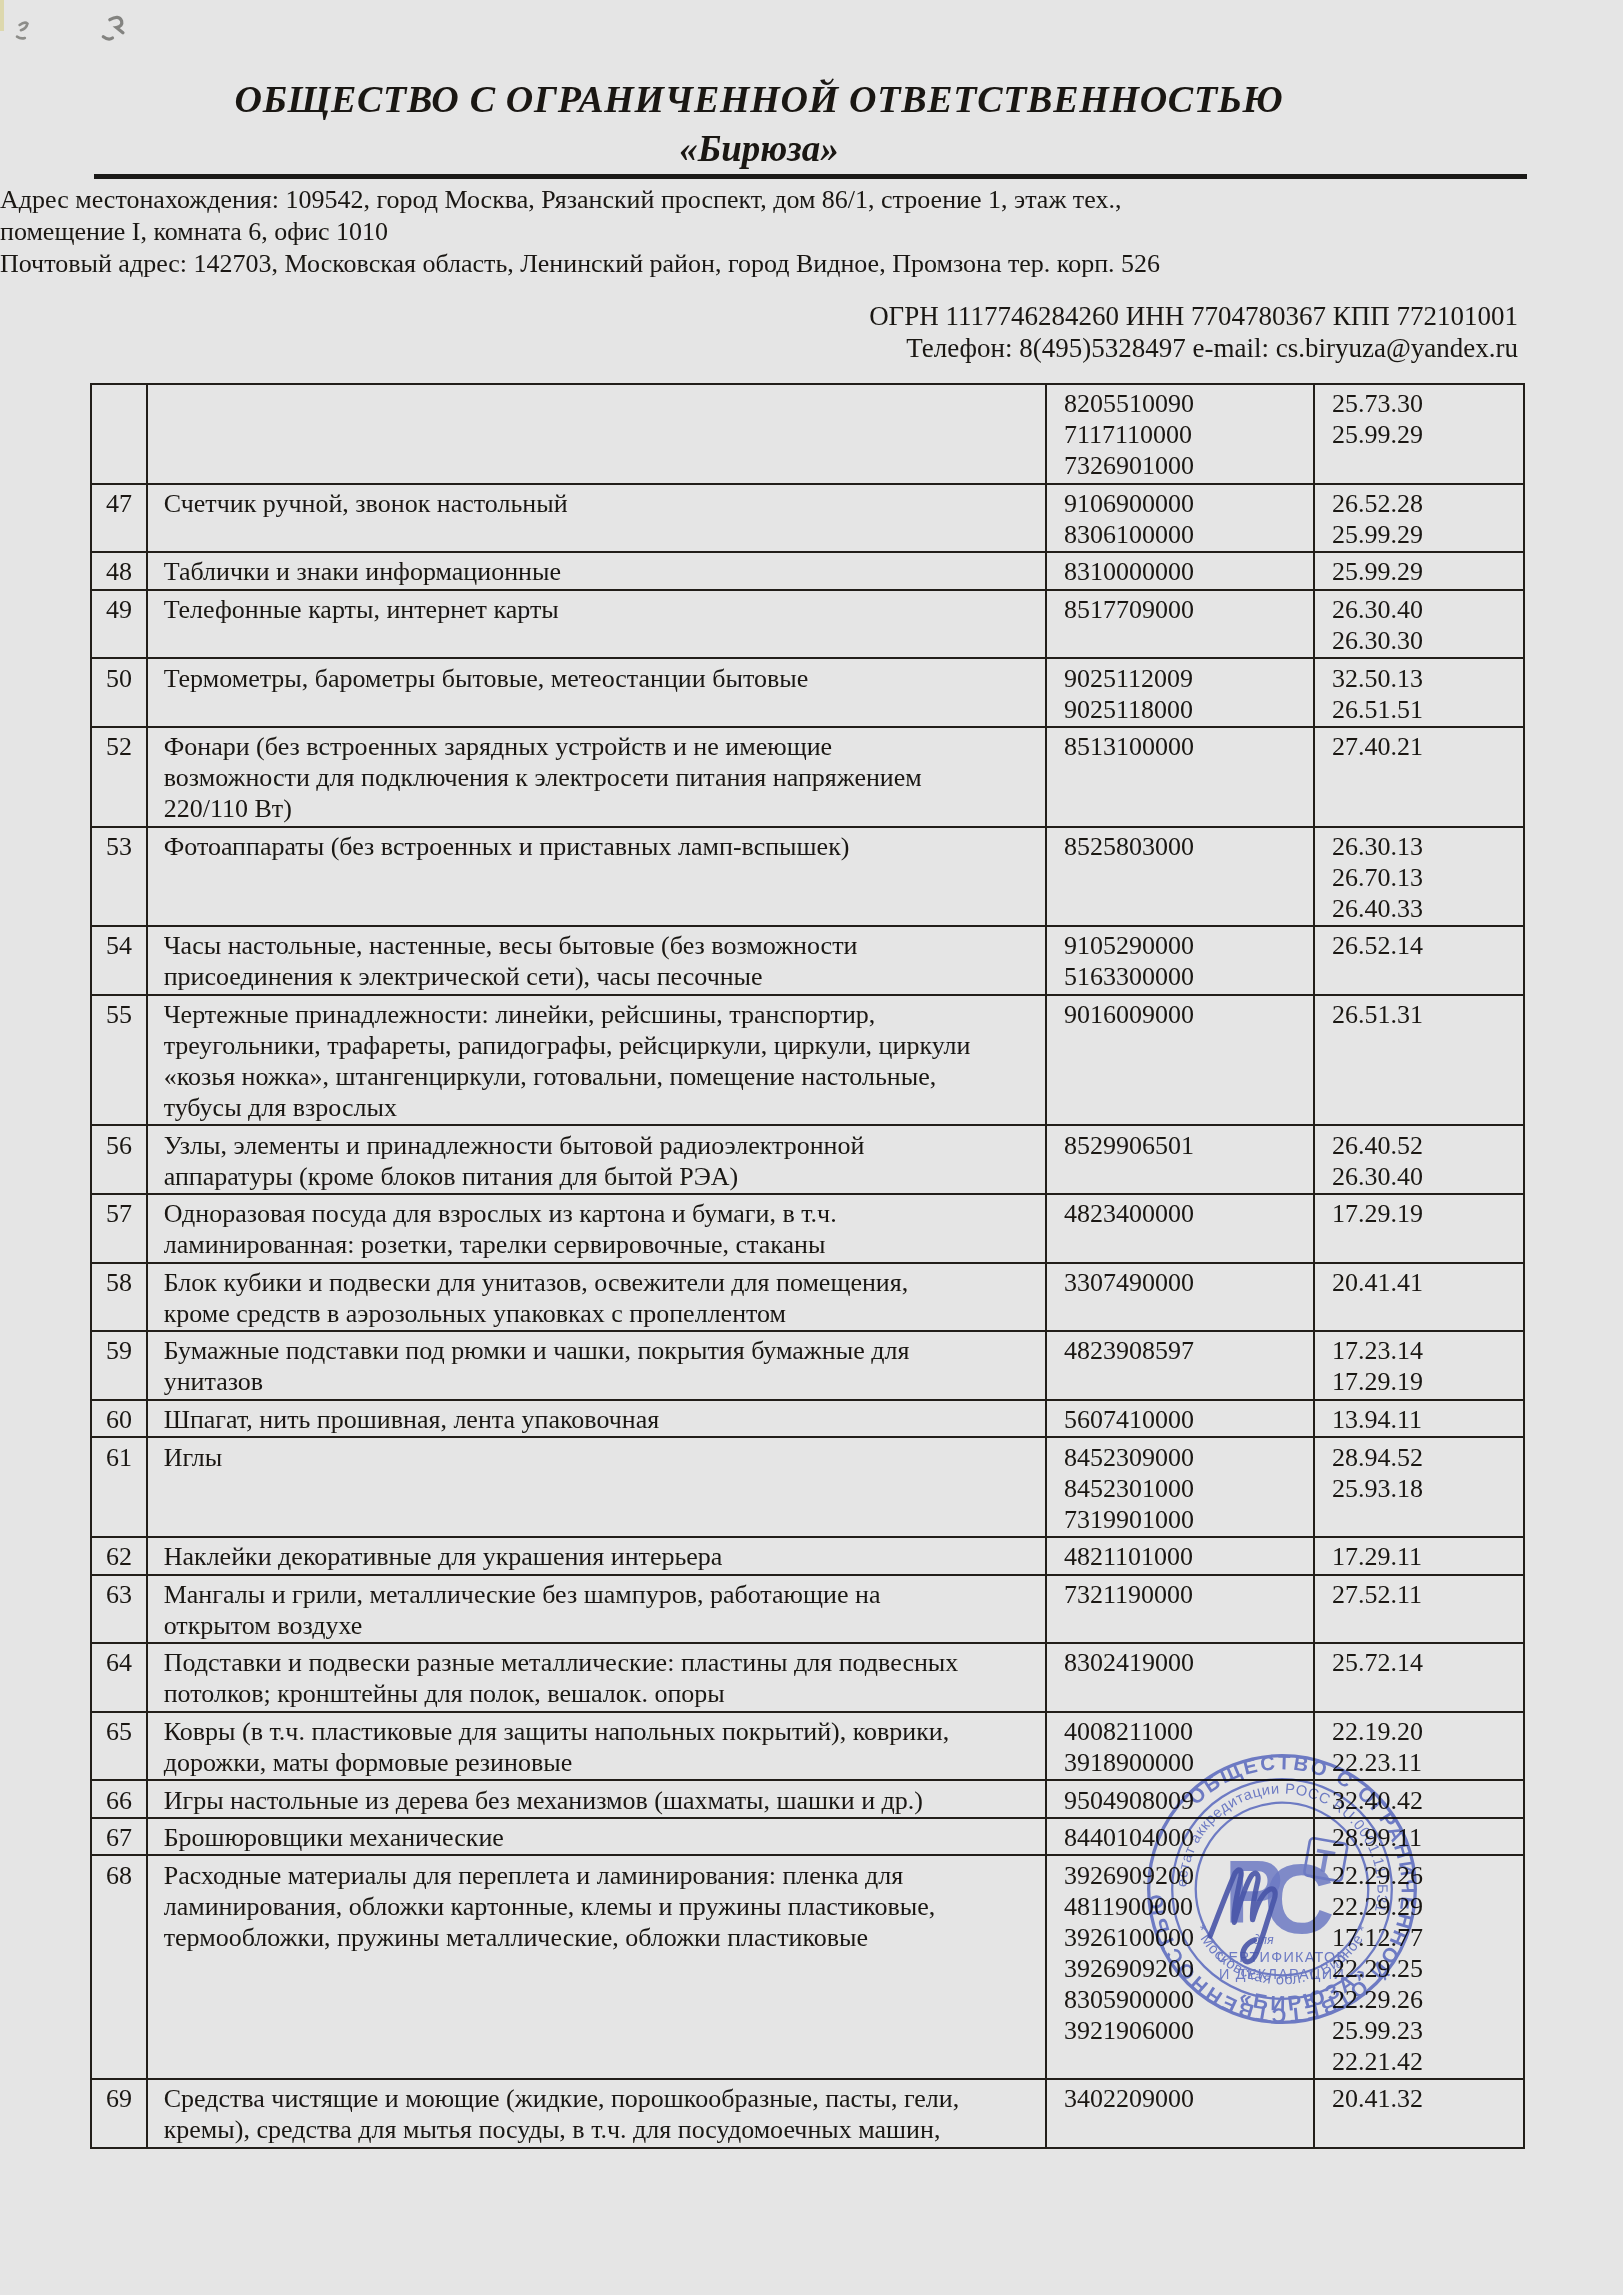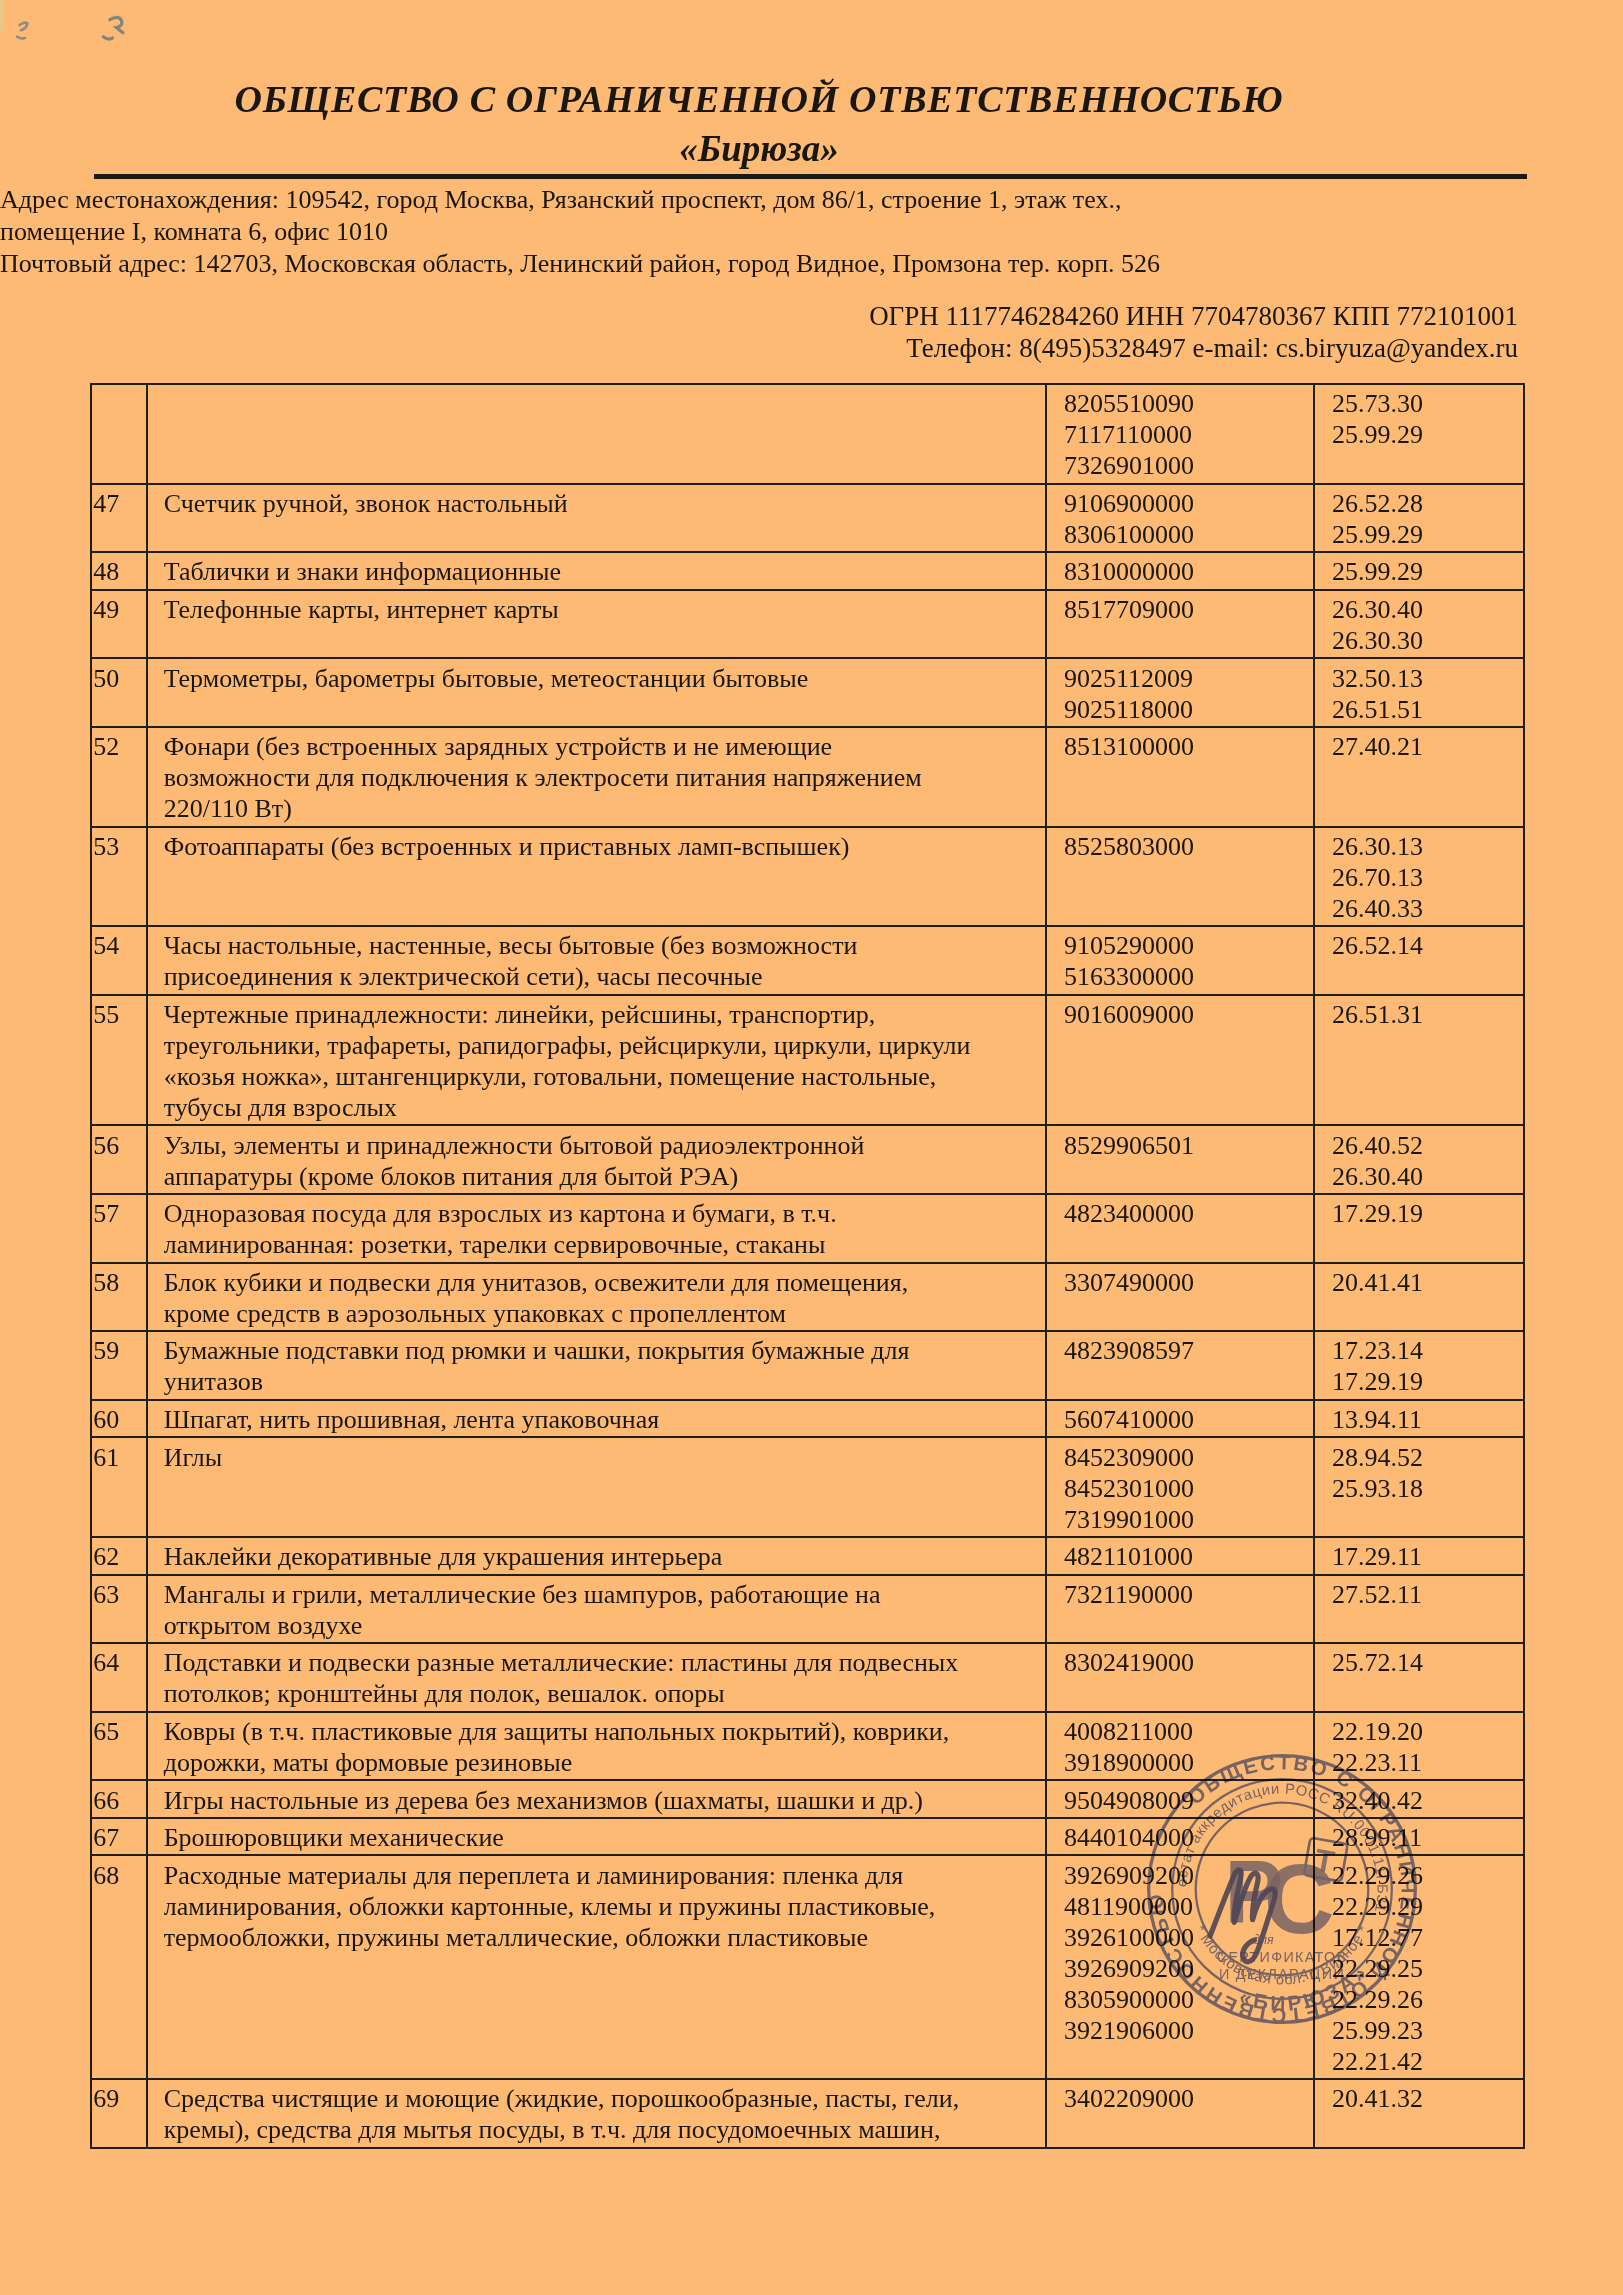--- a/index.html
+++ b/index.html
@@ -1,19 +1,19 @@
 <!DOCTYPE html>
 <html style="font-size:10.5px"><head>
 <meta charset="utf-8">
 <style>
   html,body{margin:0;padding:0;background:#777;}
   .page{
     position:relative;
     width:1623px;height:2295px;
-    background:#fdba74;
+    background:#e5e5e5;
     overflow:hidden;
     font-family:"Liberation Serif","DejaVu Serif",serif;
     color:#1a1713;
   }
   
   .letterhead{position:absolute;left:0;top:0;width:1518px;}
   .doc-title{
     position:absolute;left:0;width:100%;
     text-align:center;
     font-weight:bold;font-style:italic;
@@ -39,21 +39,21 @@
     border-collapse:collapse;table-layout:fixed;
     border:2.6px solid #221e19;
     font-size:26px;
   }
   table.codes td{
     border:2px solid #221e19;
     vertical-align:top;
     padding:3.3px 3.9px 1.3px 15.7px;
     line-height:31px;
   }
-  table.codes td.num{padding:3.3px 1.3px 1.3px 1.3px;}
+  table.codes td.num{text-align:center;padding:3.3px 1.3px 1.3px 1.3px;}
   table.codes td.code,table.codes td.okpd{padding-left:17px;border-radius:22px;}
   .line{white-space:nowrap;}
   
   .stamp{
     position:absolute;left:1099px;top:1706px;
     width:366px;height:366px;
     mix-blend-mode:multiply;
     opacity:.84;
     pointer-events:none;
   }

